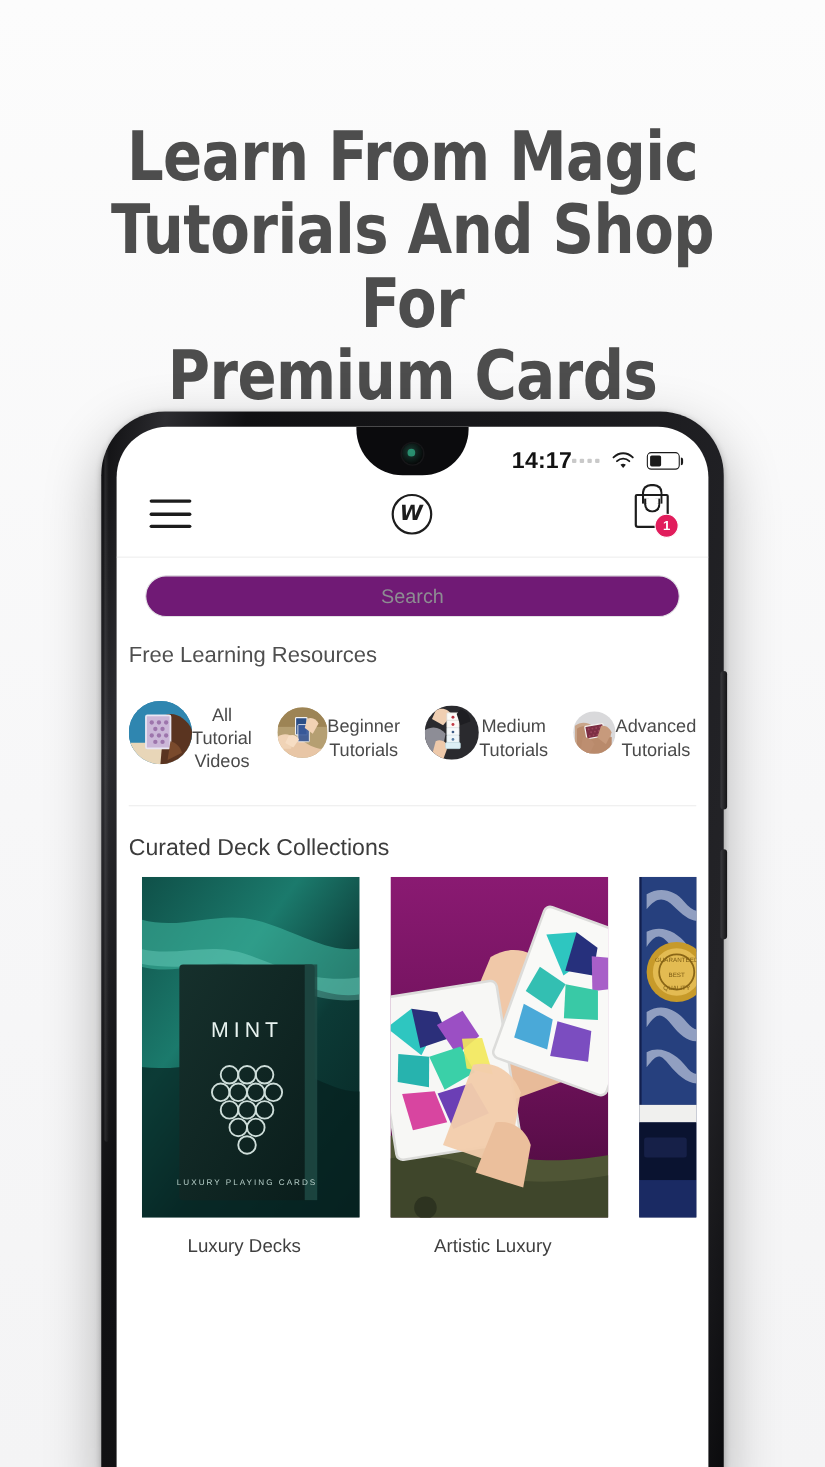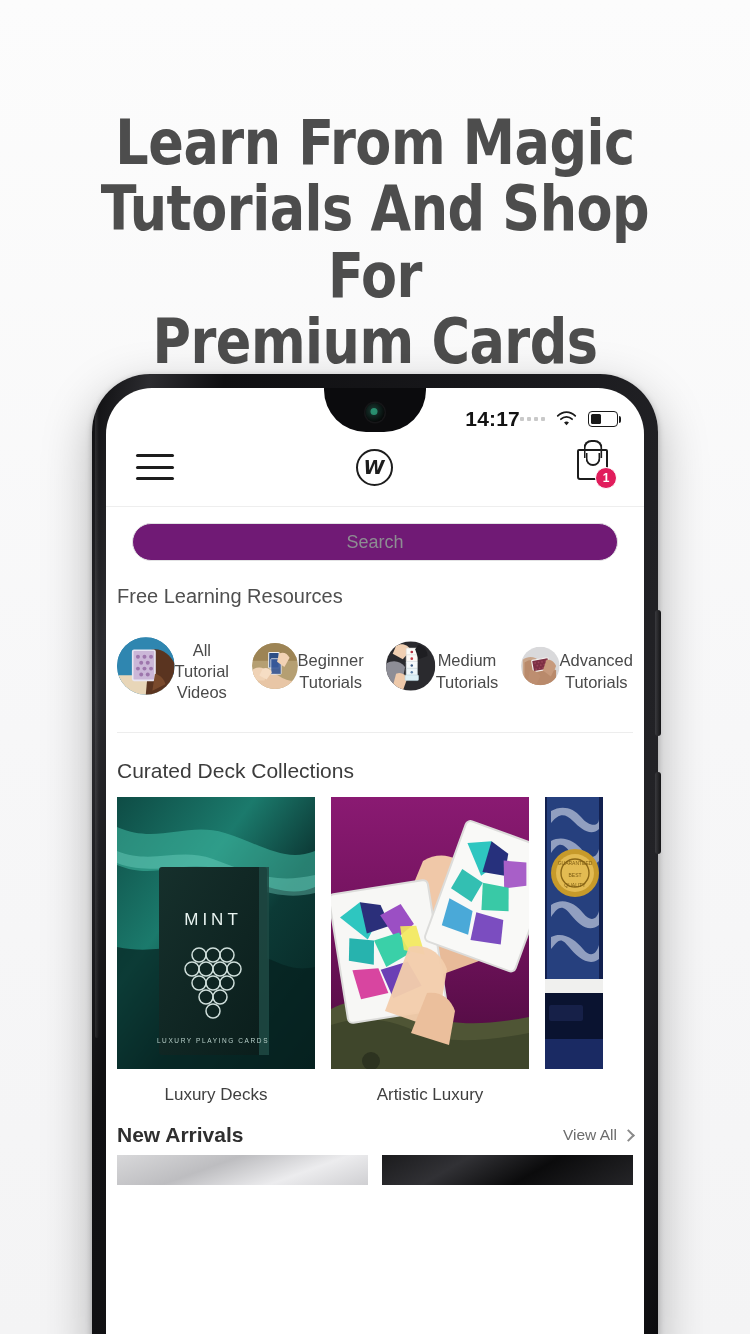--- a/index.html
+++ b/index.html
@@ -144,21 +144,21 @@
     width:88px; height:88px; border-radius:50%; overflow:hidden; position:relative;
   }
   .circ-label {
     margin-top:11px; text-align:center; font-size:16.5px; color:#4a4a4a; line-height:1.28;
   }
   .circ svg { display:block; width:100%; height:100%; }
 
   
   .decks { display:flex; gap:16px; overflow:hidden; }
   .deck-item { flex:0 0 auto; }
-  .deck-img { width:198px; height:272px; overflow:hidden; position:relative; }
+  .deck-img { width:198px; height:310px; overflow:hidden; position:relative;margin-left:12px; }
   .deck-img.partial { width:58px; }
   .deck-img svg { display:block; width:100%; height:100%; }
   .deck-label { text-align:center; font-size:17px; color:#3f3f3f; margin-top:16px; }
 
   
   .newrow { display:flex; align-items:center; justify-content:space-between; padding:14px 0 8px 0; }
   .newrow h3 { font-size:21px; color:#2f2f2f; font-weight:bold; }
   .viewall { display:flex; align-items:center; gap:7px; font-size:15.5px; color:#6c6c6c; }
   .chev { width:9px; height:9px; border-right:2px solid #8a8a8a; border-top:2px solid #8a8a8a; transform:rotate(45deg); }
   .arrivals { display:flex; gap:14px; }
@@ -486,28 +486,15 @@
               <rect x="4" y="208" width="34" height="16" rx="2" fill="#162048"></rect>
               <rect x="0" y="242" width="58" height="30" fill="#1a2a63"></rect>
             </svg>
           </div>
           <div class="deck-label"></div>
         </div>
 
       </div>
     </div>
 
-    <div class="section" style="padding-top:4px">
-      <div class="newrow">
-        <h3>New Arrivals</h3>
-        <div class="viewall">
-          <span>View All</span>
-          <span class="chev"></span>
-        </div>
-      </div>
-      <div class="arrivals">
-        <div class="arr a"></div>
-        <div class="arr b"></div>
-      </div>
-    </div>
 
   </div>
 </div>
 
 </body></html>

